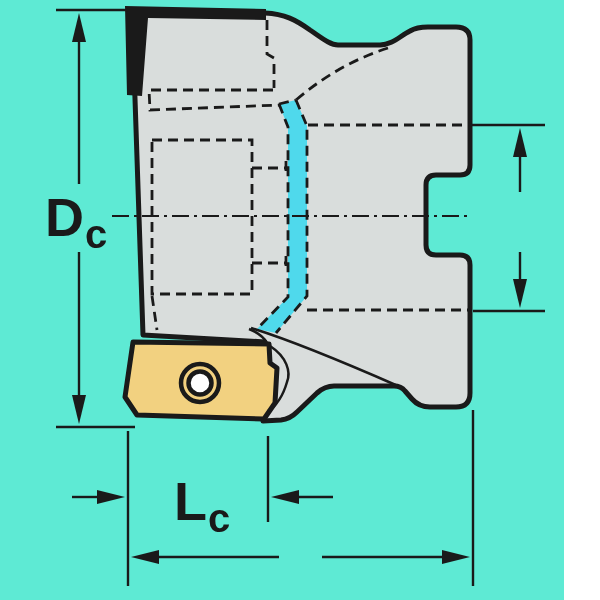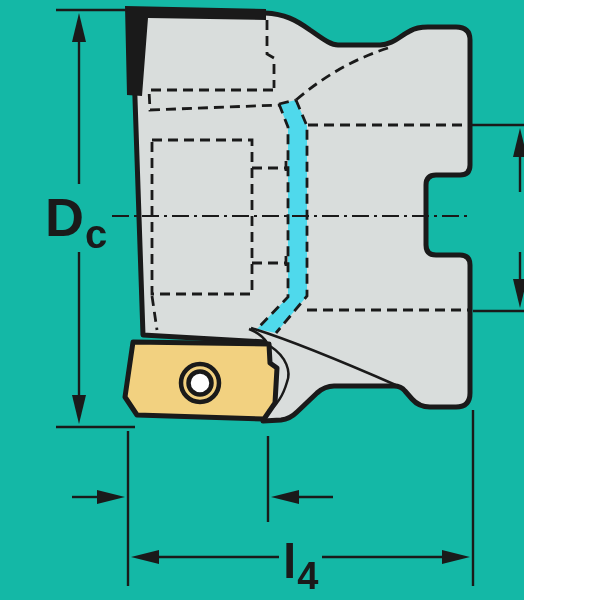--- a/index.html
+++ b/index.html
@@ -1,19 +1,19 @@
 <!DOCTYPE html>
 <html><head>
 <meta charset="utf-8">
 <style>
   html,body { margin:0; padding:0; background:#ffffff; }
   .canvas {
     position:relative;
-    width:524px; height:600px;
-    background:#14b8a6;
+    width:564px; height:600px;
+    background:#5eead4;
     font-family:"Liberation Sans", sans-serif;
     overflow:hidden;
   }
   .drawing-svg { position:absolute; left:0; top:0; }
   .dim-label {
     position:absolute;
     color:#1a1a1a;
     font-weight:bold;
     line-height:1;
     white-space:nowrap;
@@ -129,18 +129,18 @@
       <path d="M 322,557 L 443,557"></path>
       <path d="M 470,557 L 442,550 L 442,564 Z" fill="#1a1a1a" stroke="none"></path>
     </g>
   </svg>
 
   <div class="dim-label" style="left:45px; top:190px">
     <span class="main">D</span><span class="sub">c</span>
   </div>
 
 
+  <div class="dim-label" style="left:174px; top:474px">
+    <span class="main">L</span><span class="sub">c</span>
+  </div>
 
-  <div class="dim-label small" style="left:283px; top:538px">
-    <span class="main">l</span><span class="sub">4</span>
-  </div>
 
 </div>
 
 </body></html>

